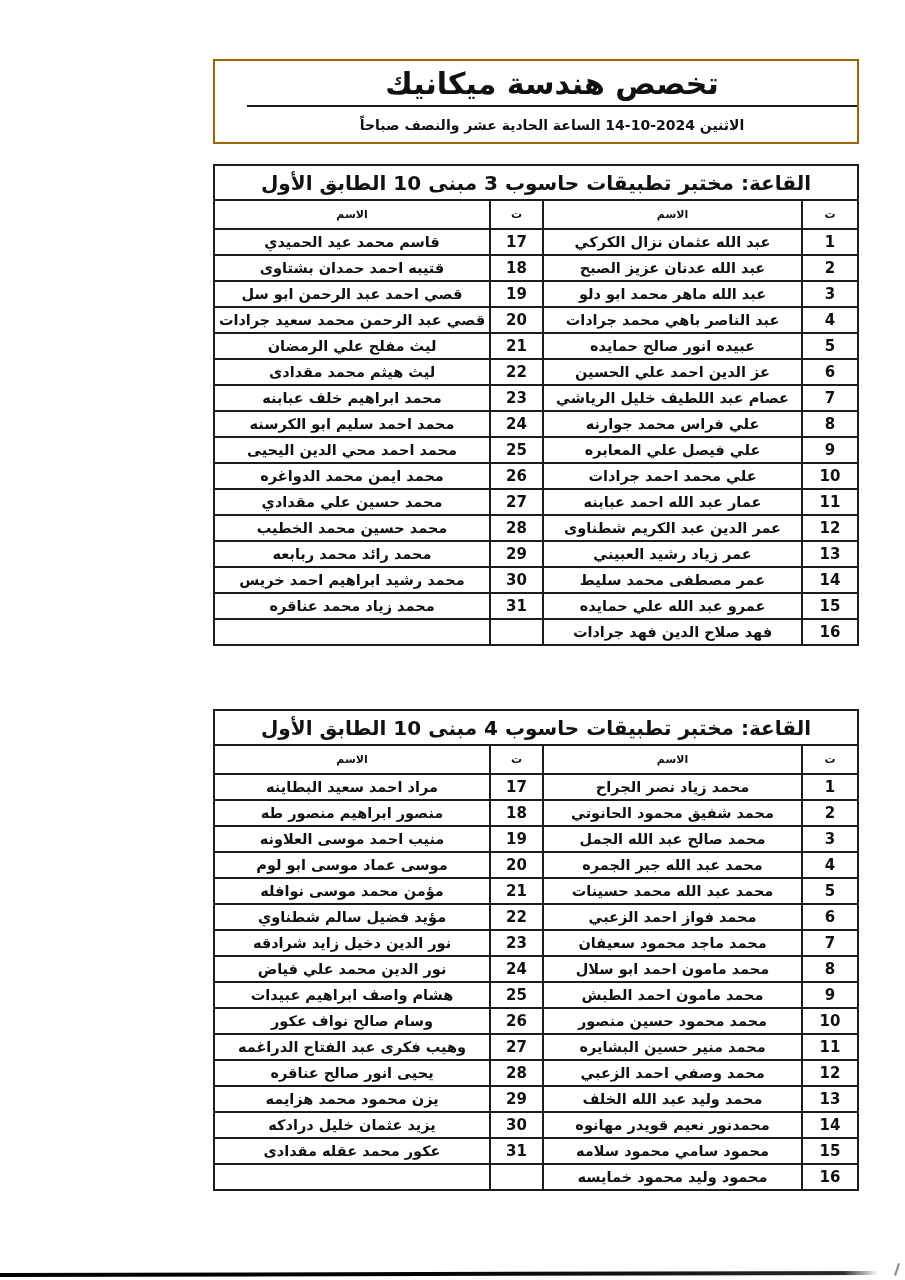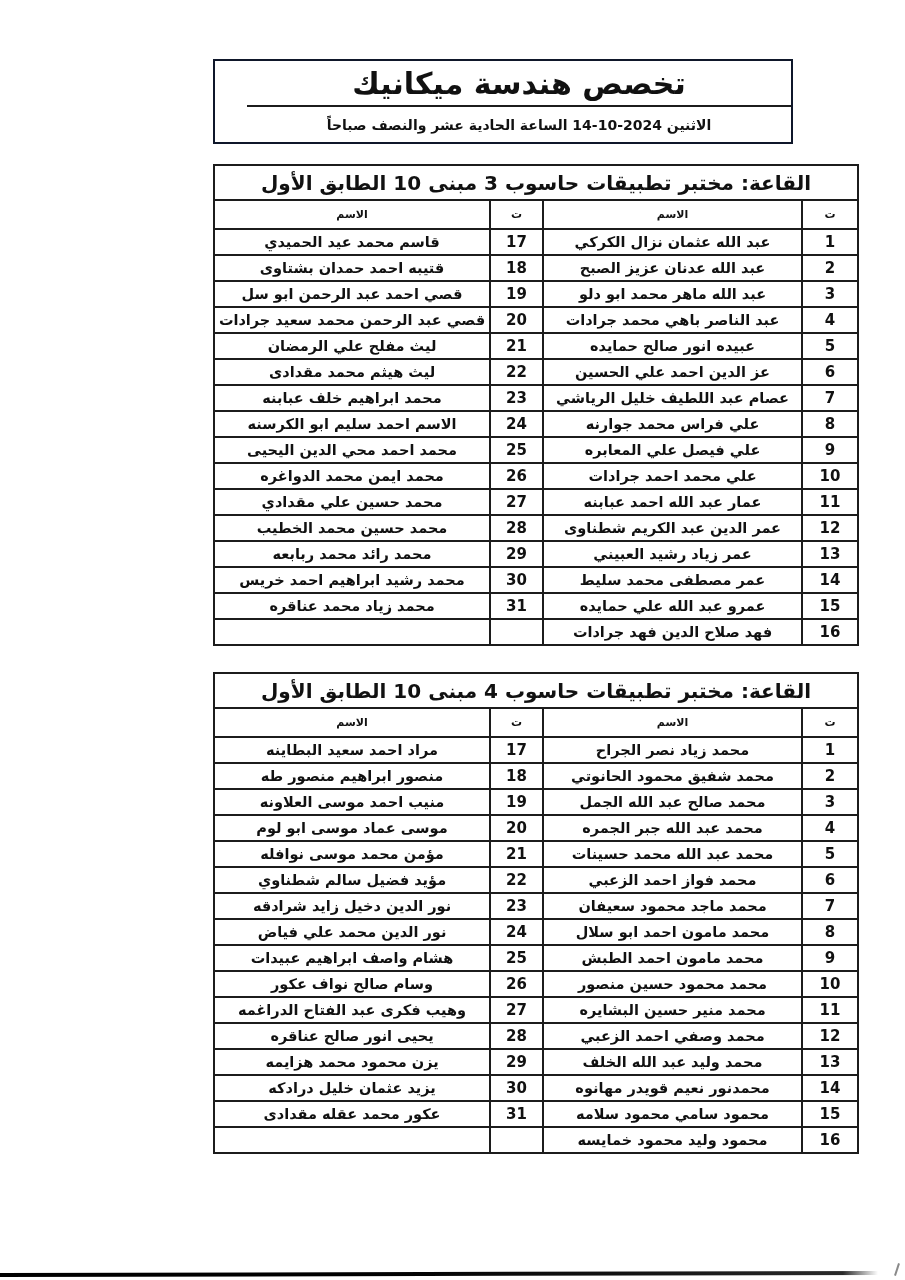--- a/index.html
+++ b/index.html
@@ -3,36 +3,36 @@
 <meta charset="utf-8">
 <style>
   html,body{margin:0;padding:0;}
   body{
     width:905px;height:1280px;position:relative;background:#ffffff;
     font-family:"DejaVu Sans",sans-serif;color:#111;overflow:hidden;
   }
   .doc{position:absolute;inset:0;}
   
   .headbox{
-    position:absolute;left:213px;top:59px;width:580px;
-    border:2px solid #0f172a;background:#fff;box-sizing:border-box;padding-left:32px;
+    position:absolute;left:213px;top:59px;width:646px;
+    border:2px solid #a16207;background:#fff;box-sizing:border-box;padding-left:32px;
   }
   .title{
     height:44px;display:flex;align-items:center;justify-content:center;
     font-size:30px;font-weight:bold;letter-spacing:0px;
   }
   .datetime{
     height:35px;border-top:2px solid #1c1c1c;
     display:flex;align-items:center;justify-content:center;
     font-size:14px;font-weight:bold;
   }
   
   .tblock{position:absolute;left:213px;width:646px;}
   .tblock.first{top:164px;}
-  .tblock.second{top:672px;}
+  .tblock.second{top:709px;}
   .room{
     box-sizing:border-box;border:2px solid #1c1c1c;height:37px;background:#fff;
     display:flex;align-items:center;justify-content:center;
     font-size:20px;font-weight:bold;
   }
   .grid{
     display:grid;direction:rtl;
     grid-template-columns:54px 257px 51px 274px;
     grid-template-rows:27px repeat(16,24px);
     gap:2px;background:#1c1c1c;border:2px solid #1c1c1c;margin-top:-2px;
@@ -95,21 +95,21 @@
         <div class="cell name">عز الدين احمد علي الحسين</div>
         <div class="cell num">22</div>
         <div class="cell name">ليث هيثم محمد مقدادى</div>
         <div class="cell num">7</div>
         <div class="cell name">عصام عبد اللطيف خليل الرياشي</div>
         <div class="cell num">23</div>
         <div class="cell name">محمد ابراهيم خلف عبابنه</div>
         <div class="cell num">8</div>
         <div class="cell name">علي فراس محمد جوارنه</div>
         <div class="cell num">24</div>
-        <div class="cell name">الاسم احمد سليم ابو الكرسنه</div>
+        <div class="cell name">محمد احمد سليم ابو الكرسنه</div>
         <div class="cell num">9</div>
         <div class="cell name">علي فيصل علي المعابره</div>
         <div class="cell num">25</div>
         <div class="cell name">محمد احمد محي الدين اليحيى</div>
         <div class="cell num">10</div>
         <div class="cell name">علي محمد احمد جرادات</div>
         <div class="cell num">26</div>
         <div class="cell name">محمد ايمن محمد الدواغره</div>
         <div class="cell num">11</div>
         <div class="cell name">عمار عبد الله احمد عبابنه</div>

